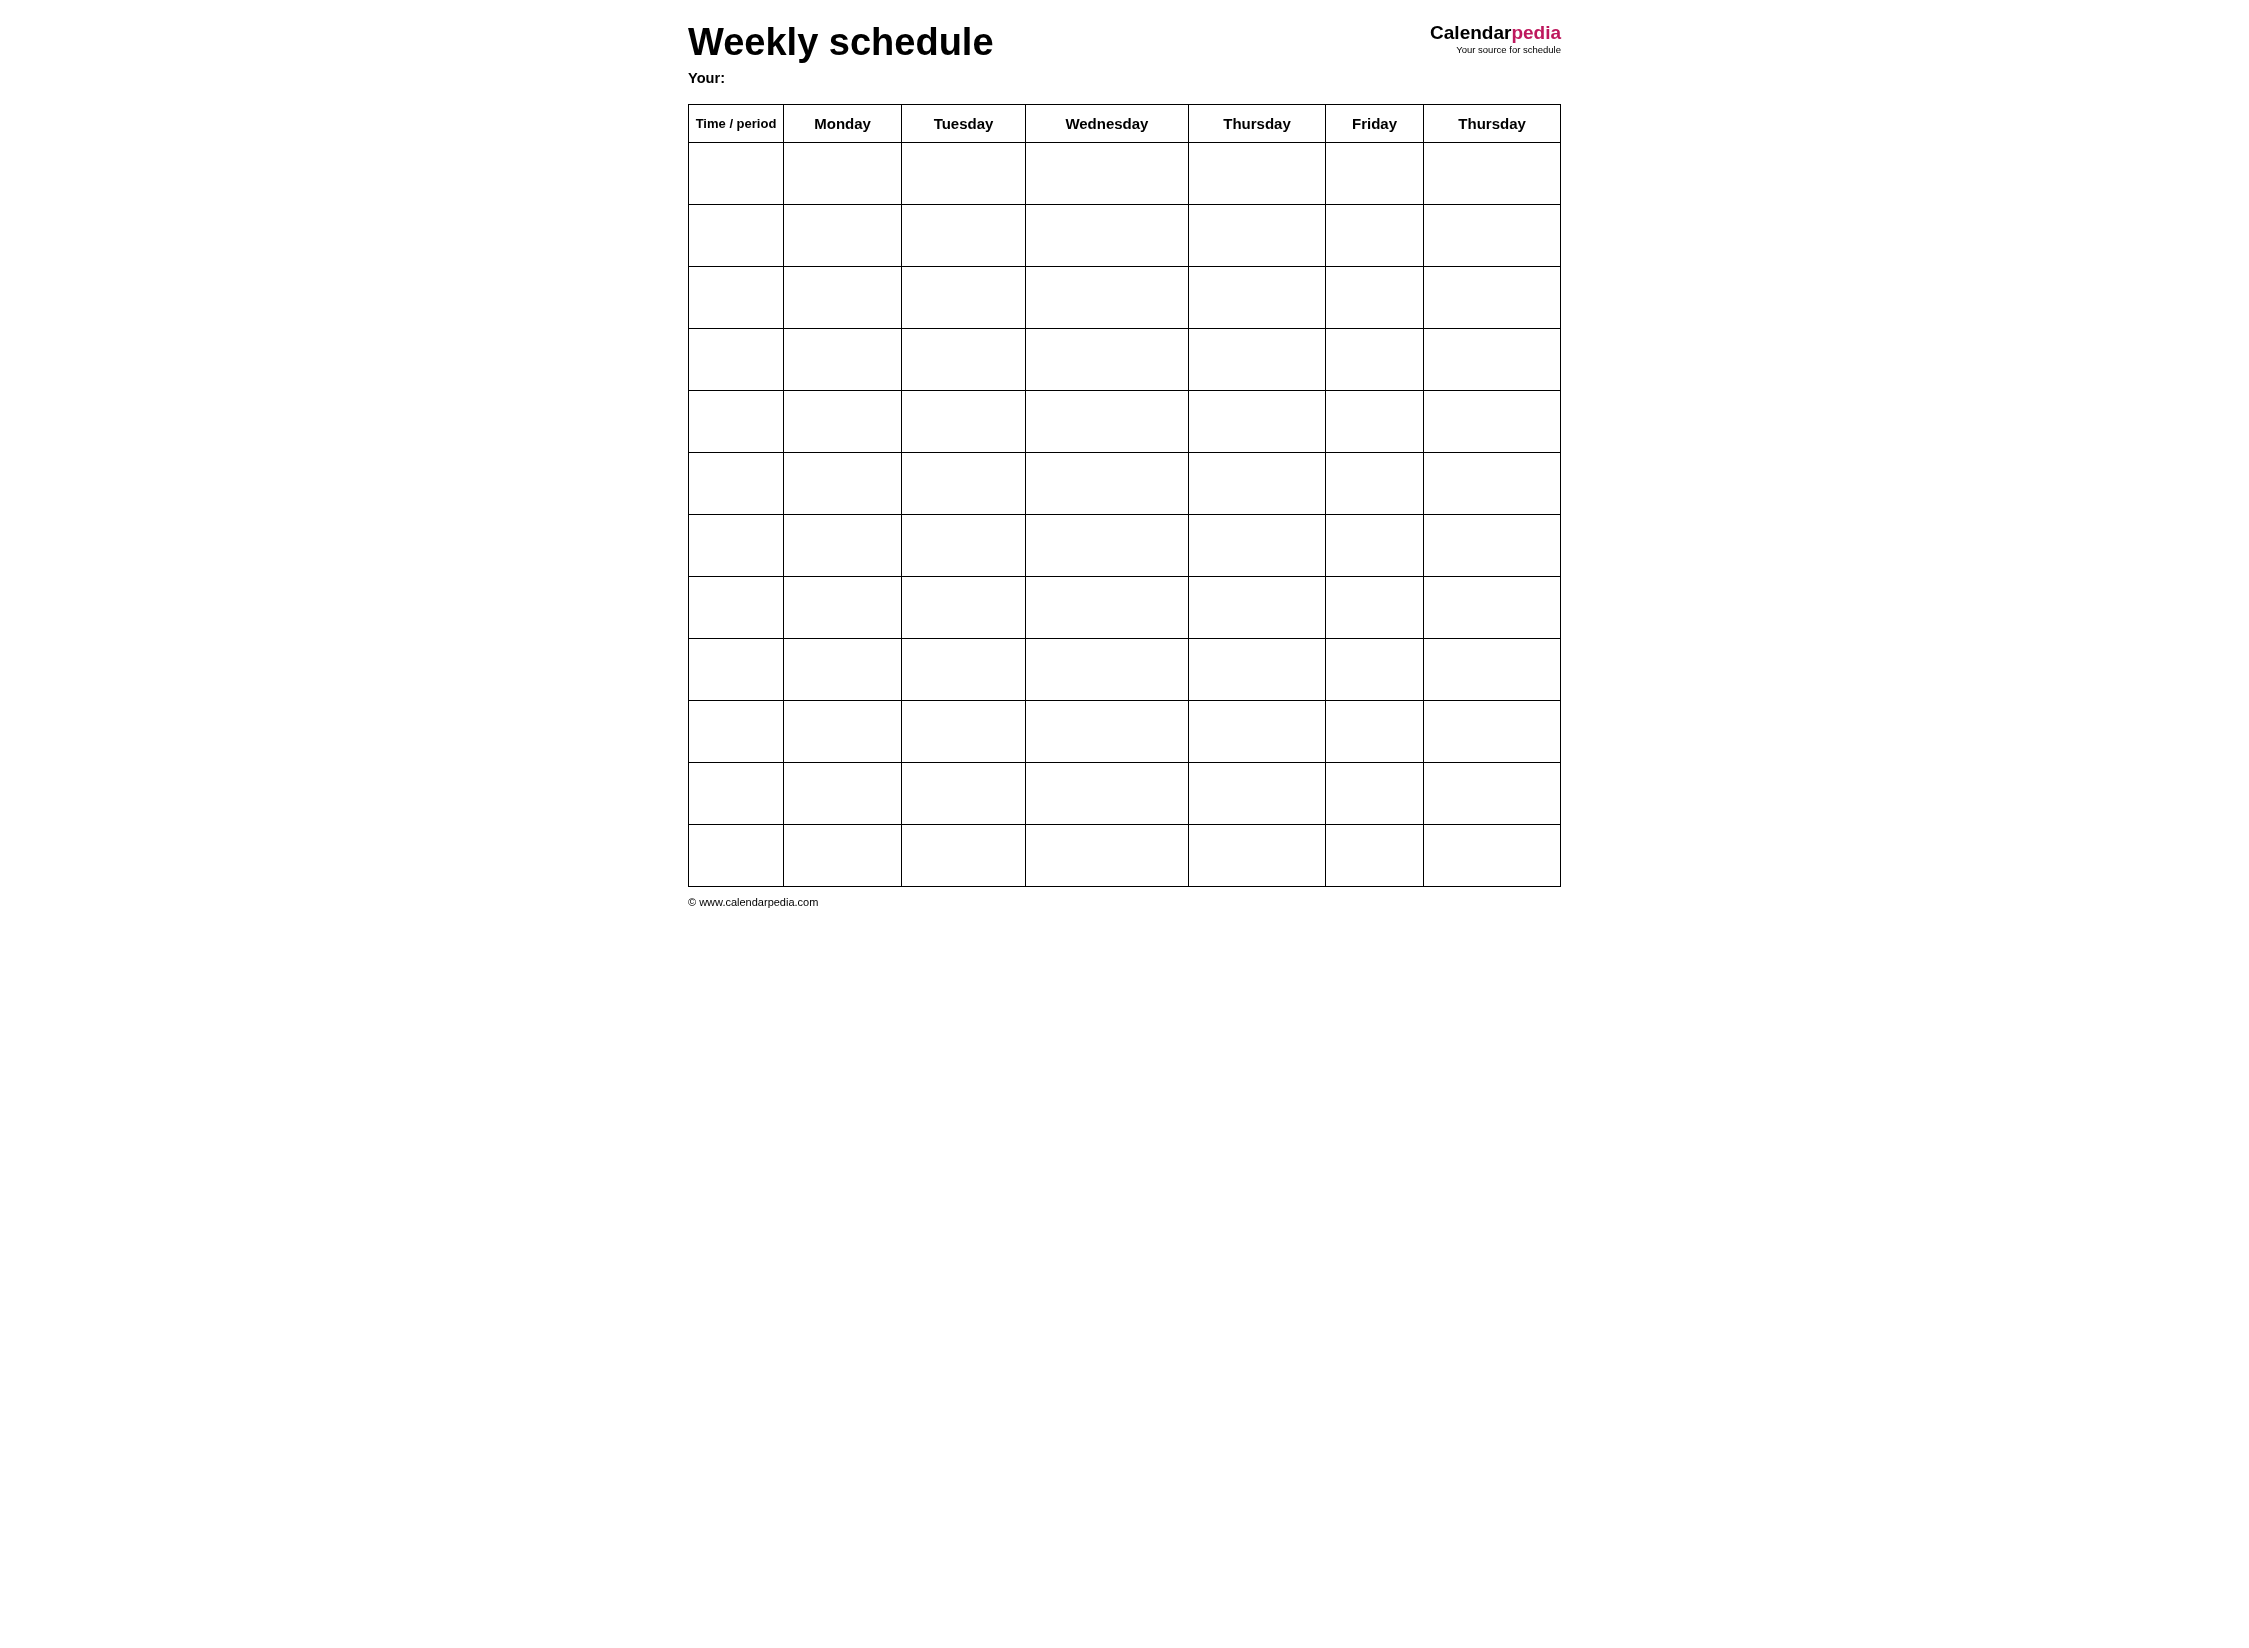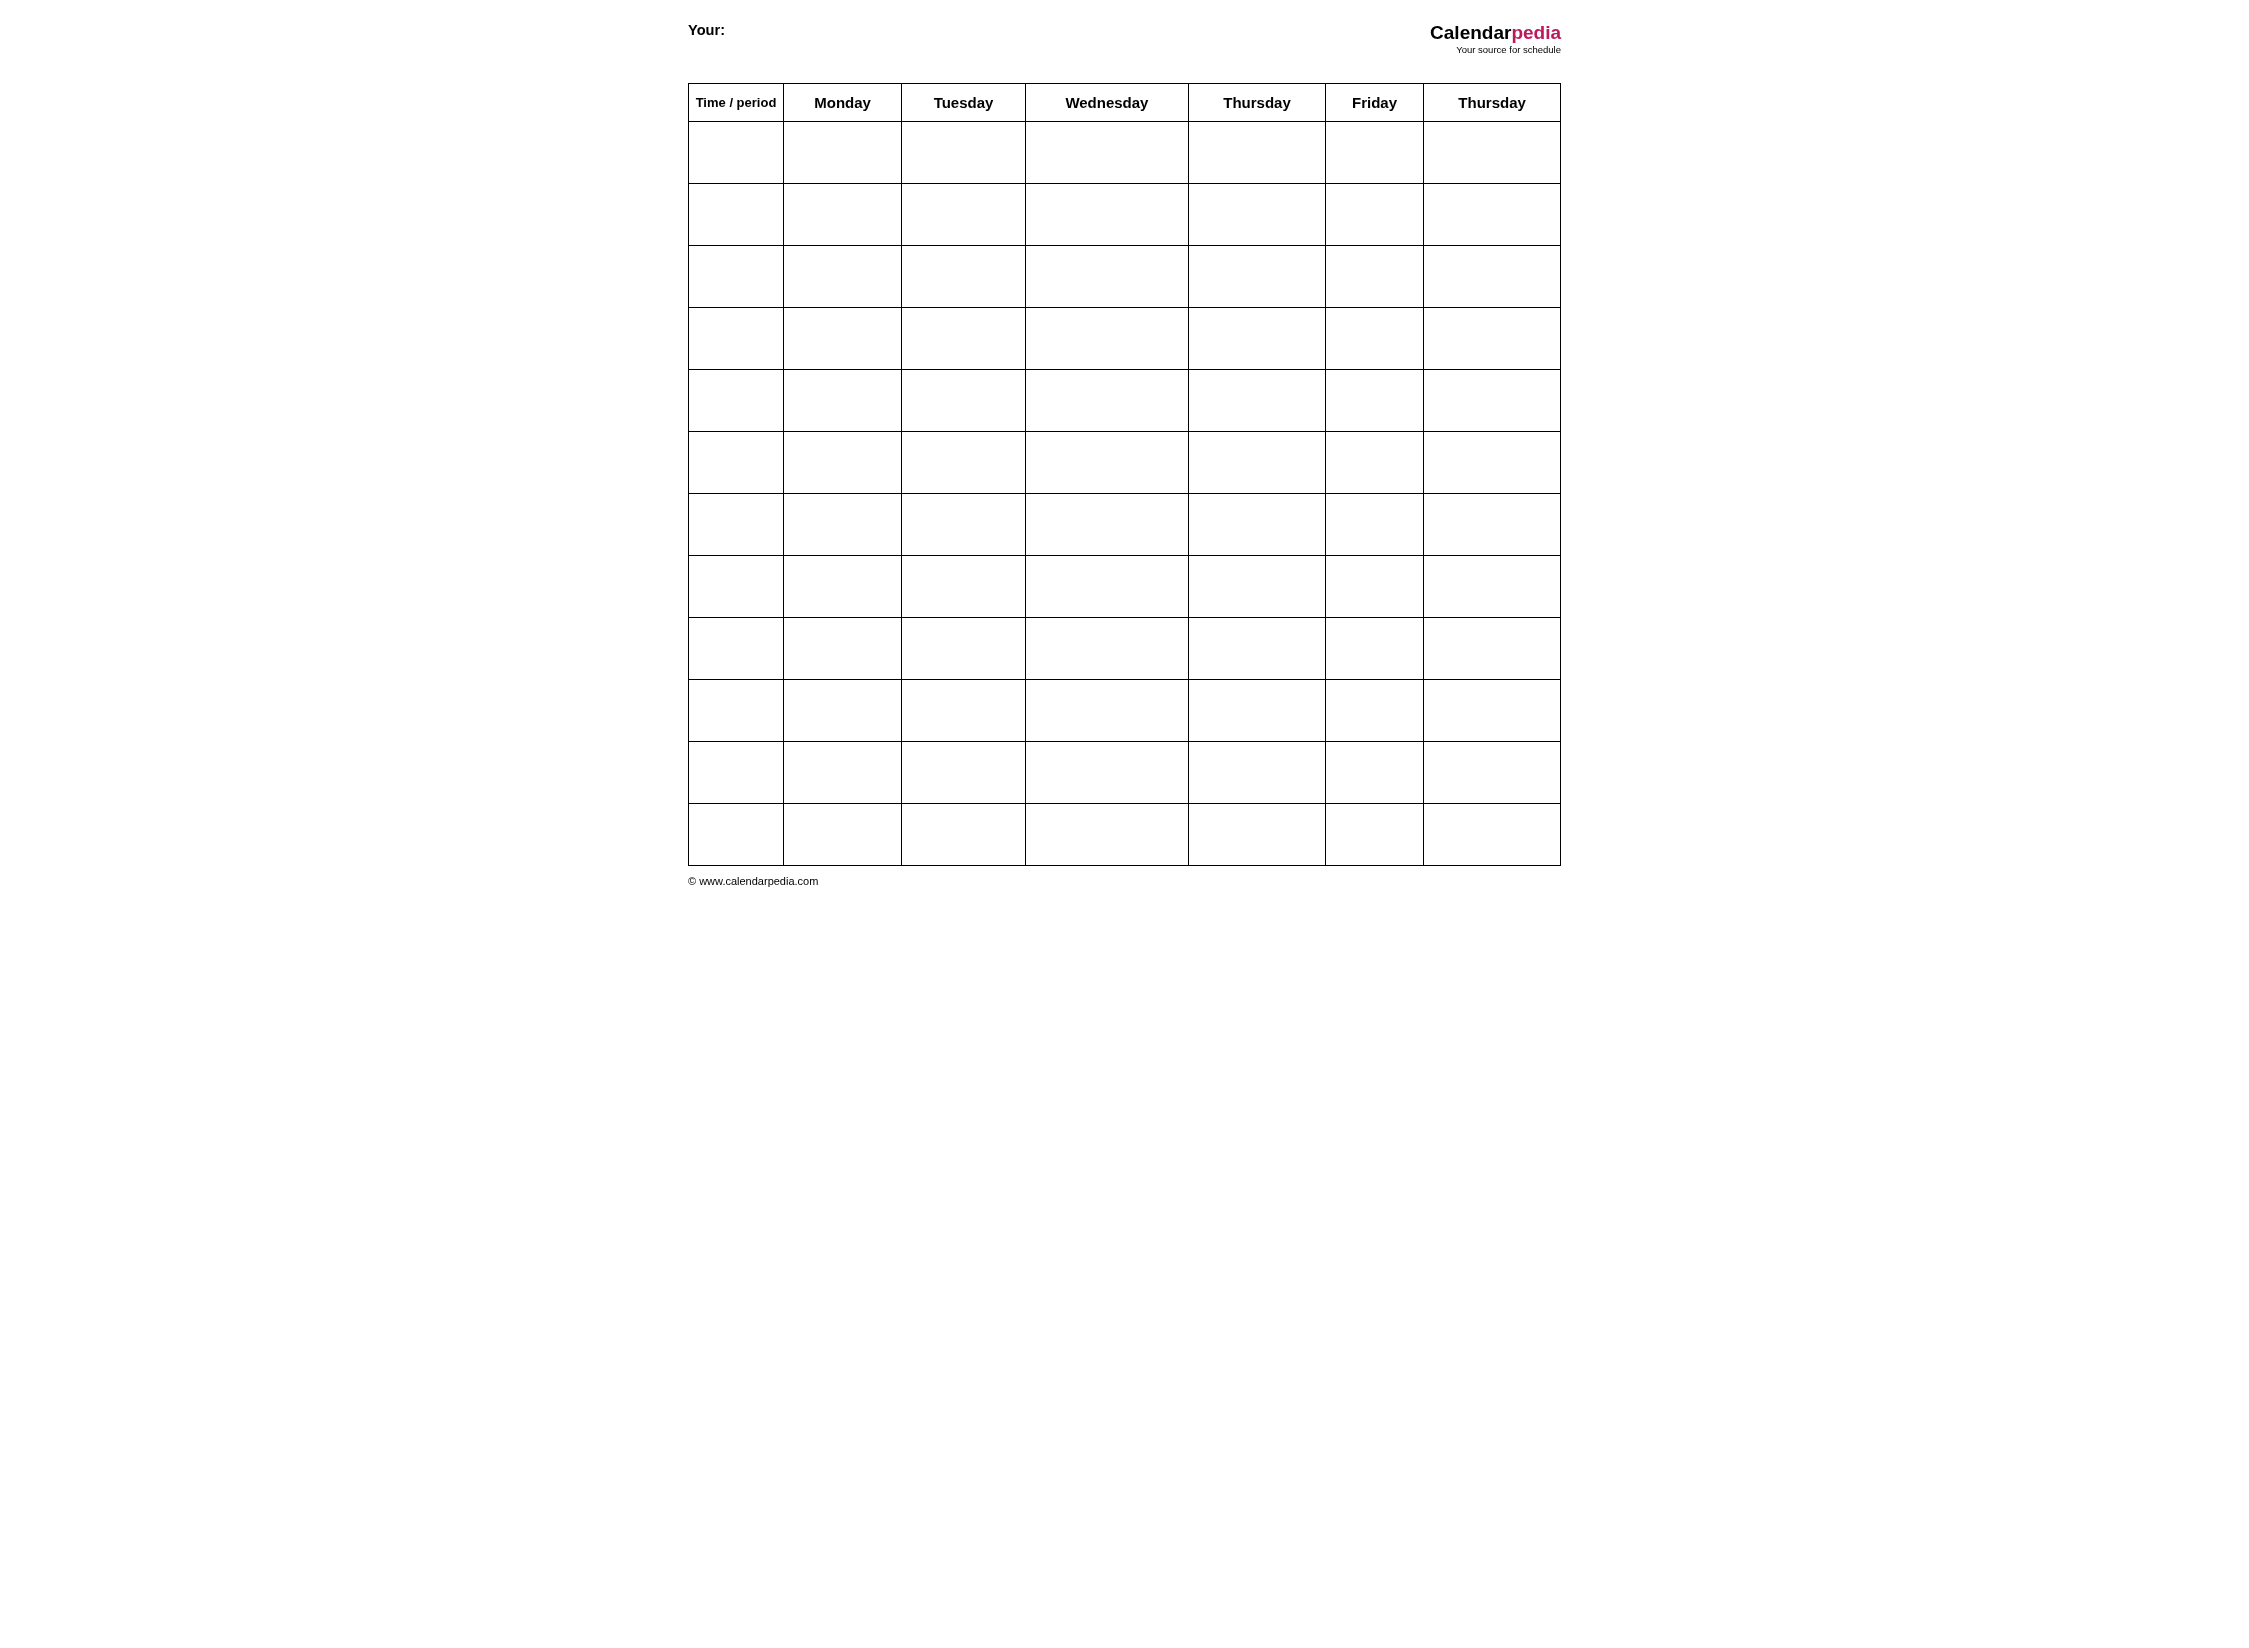--- a/index.html
+++ b/index.html
@@ -66,21 +66,21 @@
     }
 
     .logo-tagline {
       font-size: 9.5px;
       color: #000000;
     }
 
     .schedule-table {
       width: 100%;
       border-collapse: collapse;
-      margin-top: 28px;
+      margin-top: 18px;
       border: 1.5px solid #000000;
     }
 
     .schedule-table th {
       background-color: #ffffff;
       border: 1.5px solid #000000;
       padding: 10.2px 5.8px;
       text-align: center;
       font-size: 15px;
       font-weight: bold;
@@ -108,20 +108,21 @@
       color: #000000;
     }
   </style>
 </head>
 <body>
 
 <div class="page-wrapper">
 
   <div class="header">
     <div class="title-section">
+      <h1 class="page-title">Weekly schedule</h1>
       <div class="name-label">Your:</div>
     </div>
     <div class="logo-section">
       <div class="logo-text">
         <span class="calendar">Calendar</span><span class="pedia">pedia</span>
       </div>
       <div class="logo-tagline">Your source for schedule</div>
     </div>
   </div>
 

